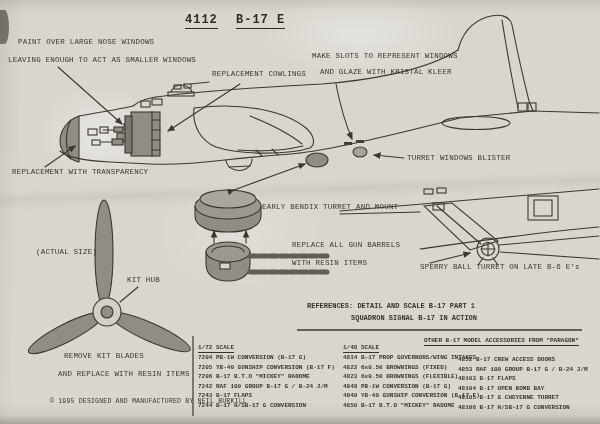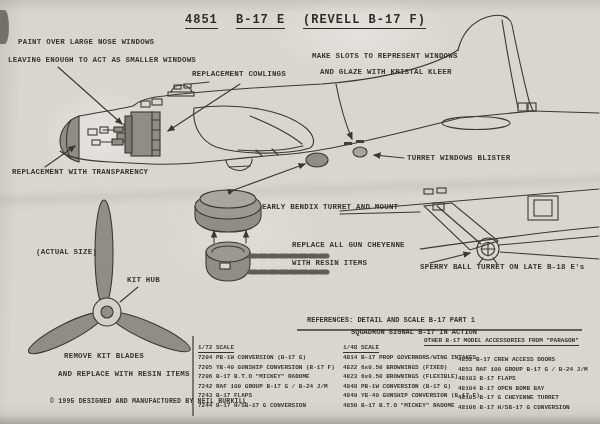--- a/index.html
+++ b/index.html
@@ -10,25 +10,25 @@
       radial-gradient(ellipse 140px 60px at 60% 8%, rgba(255,255,255,.30), transparent 70%),
       radial-gradient(ellipse 120px 80px at 40% 55%, rgba(255,255,255,.18), transparent 70%),
       linear-gradient(178deg, transparent 43%, rgba(110,106,96,.10) 45%, transparent 47.5%),
       linear-gradient(92deg, rgba(120,116,106,.14), transparent 4%),
       linear-gradient(to top, rgba(88,85,78,.38), rgba(88,85,78,.08) 2.2%, transparent 5%),
       linear-gradient(to bottom, rgba(110,106,96,.16), transparent 3%),
       #d9d6cf;
     font-family:"Liberation Mono","DejaVu Sans Mono",monospace;
     color:#33302a;
   }
-  .lbl{position:absolute;white-space:nowrap;font-size:7.5px;font-weight:bold;letter-spacing:.2px;color:#3a362e;}
+  .lbl{position:absolute;white-space:nowrap;font-size:7.5px;font-weight:normal;letter-spacing:.2px;color:#3a362e;}
   .lbl.small{font-size:6.5px;}
   .title-part{position:absolute;top:13px;font-size:12px;font-weight:bold;letter-spacing:1px;color:#2f2c26;
     border-bottom:1.4px solid #2f2c26;padding-bottom:1px;white-space:nowrap;}
-  .ref-line{position:absolute;white-space:nowrap;font-size:7px;font-weight:bold;color:#38342c;margin-top:14px;}
+  .ref-line{position:absolute;white-space:nowrap;font-size:7px;font-weight:bold;color:#38342c;}
   .colhead{position:absolute;white-space:nowrap;font-size:6px;font-weight:bold;color:#37332b;
     border-bottom:1px solid #37332b;padding-bottom:.5px;}
   .rows{position:absolute;font-size:6px;font-weight:bold;line-height:9.6px;color:#3a362e;white-space:nowrap;}
   svg{position:absolute;left:0;top:0;}
   .blob{position:absolute;left:0;top:10px;width:9px;height:34px;background:#57534c;opacity:.75;
     border-radius:0 60% 60% 0;}
 </style>
 </head>
 <body>
 
@@ -156,35 +156,34 @@
       <path d="M430,263 L470,253" marker-end="url(#ah)"></path>
       <path d="M138,287 L120,302"></path>
     </g>
 
     <g stroke="#3c3831">
       <line x1="297" y1="330" x2="582" y2="330" stroke-width="1.6"></line>
       <line x1="193" y1="336" x2="193" y2="416" stroke-width="1.2"></line>
     </g>
   </svg>
 
-  <span class="title-part" style="left:185px">4851</span>
+  <span class="title-part" style="left:185px">4112</span>
   <span class="title-part" style="left:236px">B-17 E</span>
-  <span class="title-part" style="left:303px">(REVELL B-17 F)</span>
 
   <div class="lbl" style="left:18px;top:38px">PAINT OVER LARGE NOSE WINDOWS</div>
   <div class="lbl" style="left:8px;top:56px">LEAVING ENOUGH TO ACT AS SMALLER WINDOWS</div>
-  <div class="lbl" style="left:192px;top:70px">REPLACEMENT COWLINGS</div>
+  <div class="lbl" style="left:212px;top:70px">REPLACEMENT COWLINGS</div>
   <div class="lbl" style="left:312px;top:52px">MAKE SLOTS TO REPRESENT WINDOWS</div>
   <div class="lbl" style="left:320px;top:68px">AND GLAZE WITH KRISTAL KLEER</div>
   <div class="lbl" style="left:407px;top:154px">TURRET WINDOWS BLISTER</div>
   <div class="lbl" style="left:12px;top:168px">REPLACEMENT WITH TRANSPARENCY</div>
   <div class="lbl" style="left:262px;top:203px">EARLY BENDIX TURRET AND MOUNT</div>
-  <div class="lbl" style="left:292px;top:241px">REPLACE ALL GUN CHEYENNE</div>
+  <div class="lbl" style="left:292px;top:241px">REPLACE ALL GUN BARRELS</div>
   <div class="lbl" style="left:292px;top:259px">WITH RESIN ITEMS</div>
-  <div class="lbl" style="left:420px;top:263px">SPERRY BALL TURRET ON LATE B-18 E's</div>
+  <div class="lbl" style="left:420px;top:263px">SPERRY BALL TURRET ON LATE B-6 E's</div>
   <div class="lbl" style="left:36px;top:248px">(ACTUAL SIZE)</div>
   <div class="lbl" style="left:127px;top:276px">KIT HUB</div>
   <div class="lbl" style="left:64px;top:352px">REMOVE KIT BLADES</div>
   <div class="lbl" style="left:58px;top:370px">AND REPLACE WITH RESIN ITEMS</div>
   <div class="lbl small" style="left:50px;top:398px">© 1995 DESIGNED AND MANUFACTURED BY NEIL BURKILL</div>
 
   <div class="ref-line" style="left:307px;top:302px">REFERENCES: DETAIL AND SCALE B-17 PART 1</div>
   <div class="ref-line" style="left:351px;top:314px">SQUADRON SIGNAL B-17 IN ACTION</div>
 
   <div>

